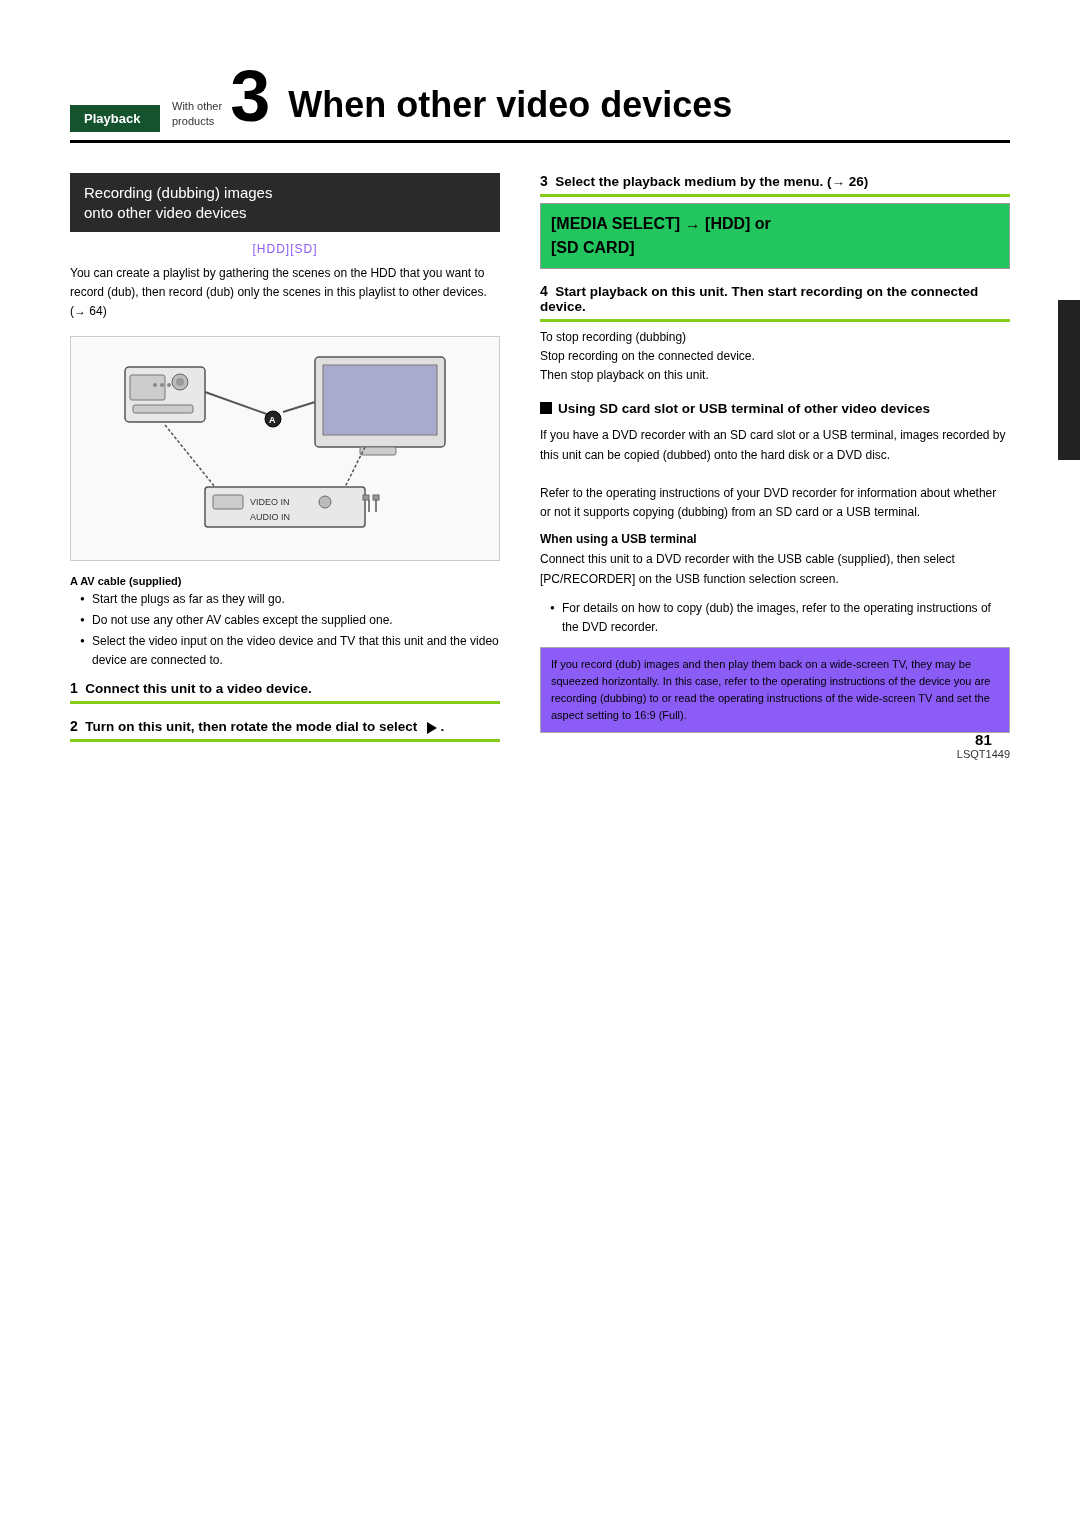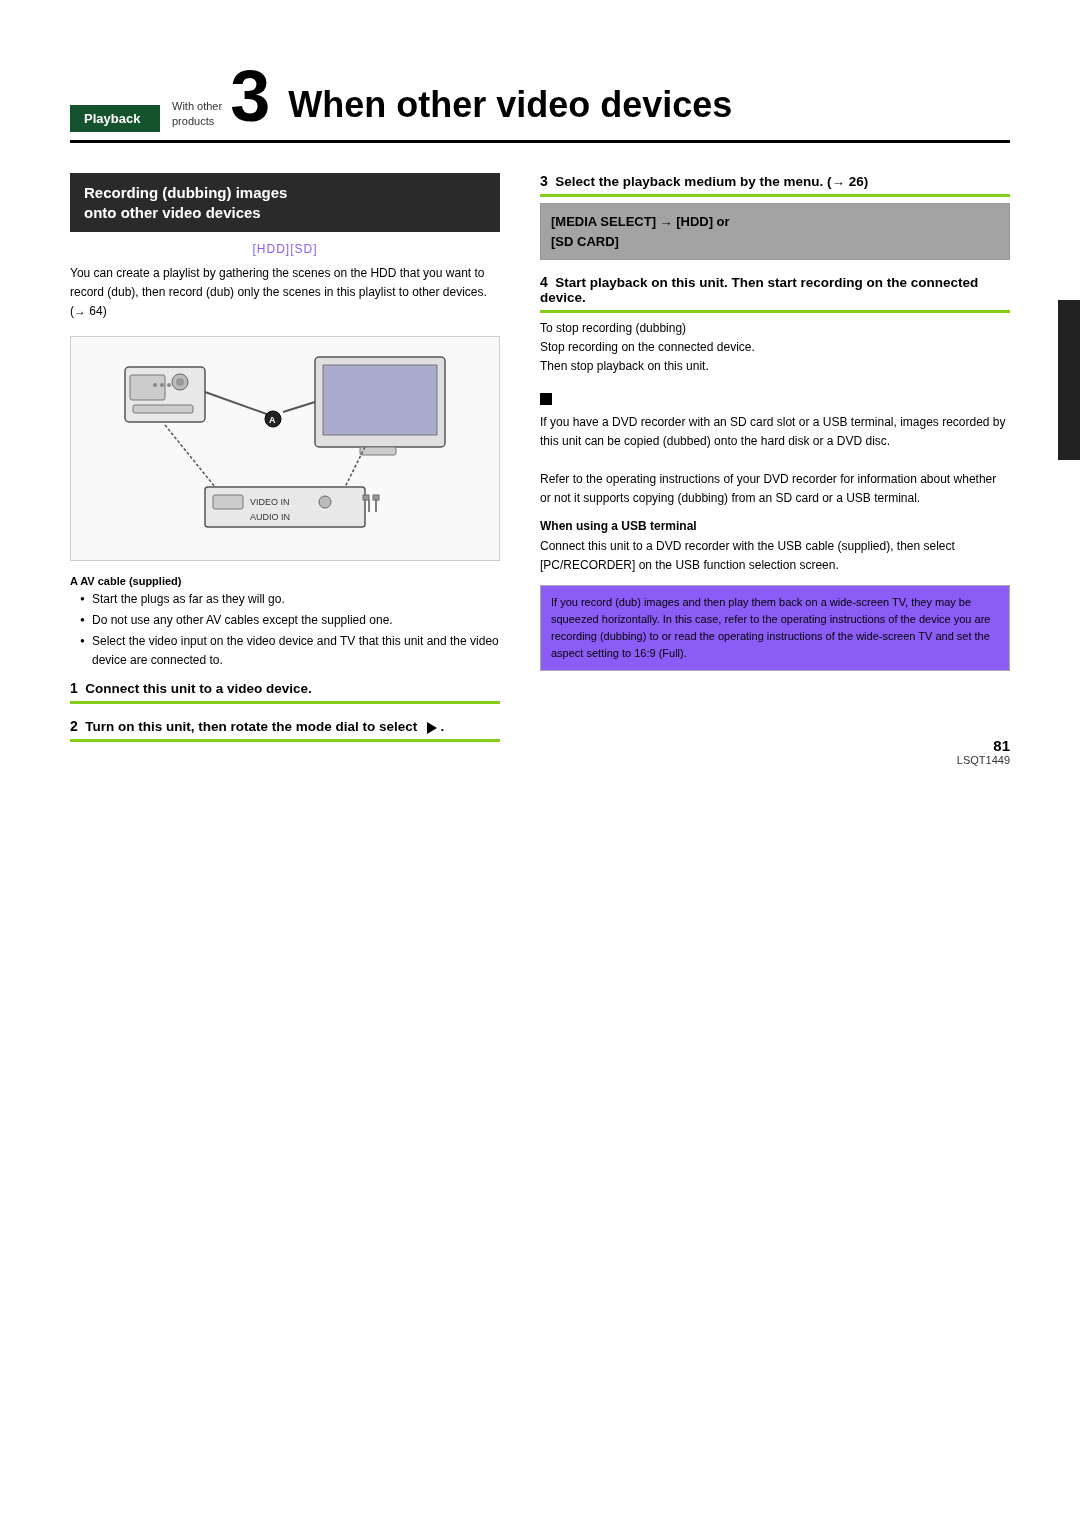--- a/index.html
+++ b/index.html
@@ -68,21 +68,21 @@
     .right-col {
       flex: 1;
     }
 
     
     .section-heading-box {
       background: #2a2a2a;
       color: #fff;
       padding: 10px 14px;
       font-size: 15px;
-      font-weight: bold;
+      font-weight: normal;
       margin-bottom: 10px;
       line-height: 1.3;
     }
 
     .media-label {
       text-align: center;
       font-size: 12px;
       color: #8b5cf6;
       margin-bottom: 8px;
       letter-spacing: 1px;
@@ -139,25 +139,25 @@
     }
     .step-number {
       font-size: 14px;
       font-weight: bold;
     }
 
     
     .info-box {
       border: 1px solid #999;
       padding: 8px 10px;
-      font-size: 13px;
+      font-size: 16px;
       line-height: 1.5;
       margin-bottom: 12px;
       color: #000;
-      background: #a3a3a3;
+      background: #22c55e;
     }
     .info-box .label {
       font-weight: bold;
     }
 
     
     .section-bullet {
       display: flex;
       align-items: flex-start;
       gap: 6px;
@@ -189,23 +189,23 @@
       font-size: 11px;
       line-height: 1.55;
       color: #000;
       margin-top: 10px;
       background: #8b5cf6;
     }
 
     
     .footer {
       position: absolute;
-      bottom: 50px;
+      bottom: 56px;
       right: 70px;
-      text-align: right;
+      text-align: center;
     }
     .footer-page {
       font-size: 15px;
       font-weight: bold;
     }
     .footer-code {
       font-size: 11px;
       color: #333;
     }
 
@@ -353,26 +353,30 @@
         </div>
         <p class="body-text">
           To stop recording (dubbing)<br>
           Stop recording on the connected device.<br>
           Then stop playback on this unit.
         </p>
       </div>
 
       <div class="section-bullet">
         <div class="black-square"></div>
+        <div class="section-bullet-title">Using SD card slot or USB terminal of other video devices</div>
       </div>
 
       <p class="body-text">If you have a DVD recorder with an SD card slot or a USB terminal, images recorded by this unit can be copied (dubbed) onto the hard disk or a DVD disc.<br><br>Refer to the operating instructions of your DVD recorder for information about whether or not it supports copying (dubbing) from an SD card or a USB terminal.</p>
 
       <p class="sub-heading">When using a USB terminal</p>
       <p class="body-text">Connect this unit to a DVD recorder with the USB cable (supplied), then select [PC/RECORDER] on the USB function selection screen.</p>
+      <ul class="bullet-list">
+        <li>For details on how to copy (dub) the images, refer to the operating instructions of the DVD recorder.</li>
+      </ul>
 
       <div class="note-box">
         <span>If you record (dub) images and then play them back on a wide-screen TV, they may be squeezed horizontally. In this case, refer to the operating instructions of the device you are recording (dubbing) to or read the operating instructions of the wide-screen TV and set the aspect setting to 16:9 (Full).</span>
       </div>
 
     </div>
 
   </div>
 
   <div class="footer">

